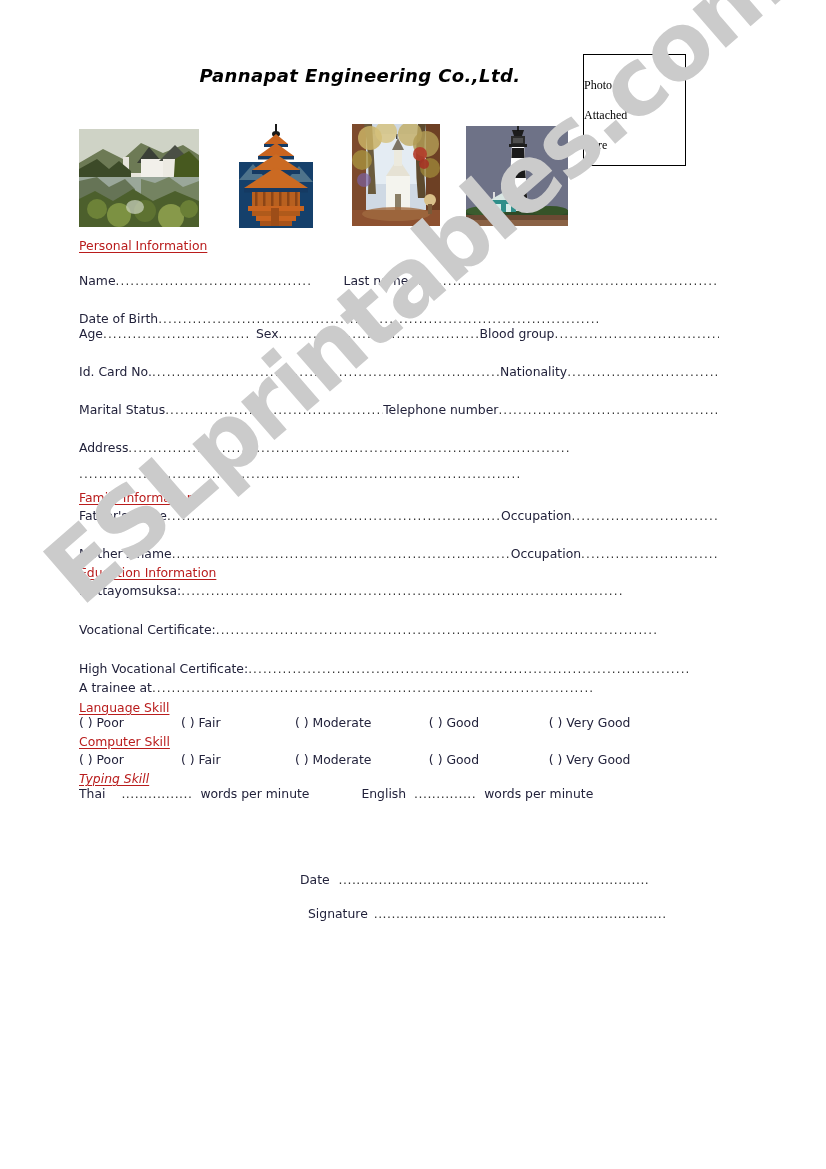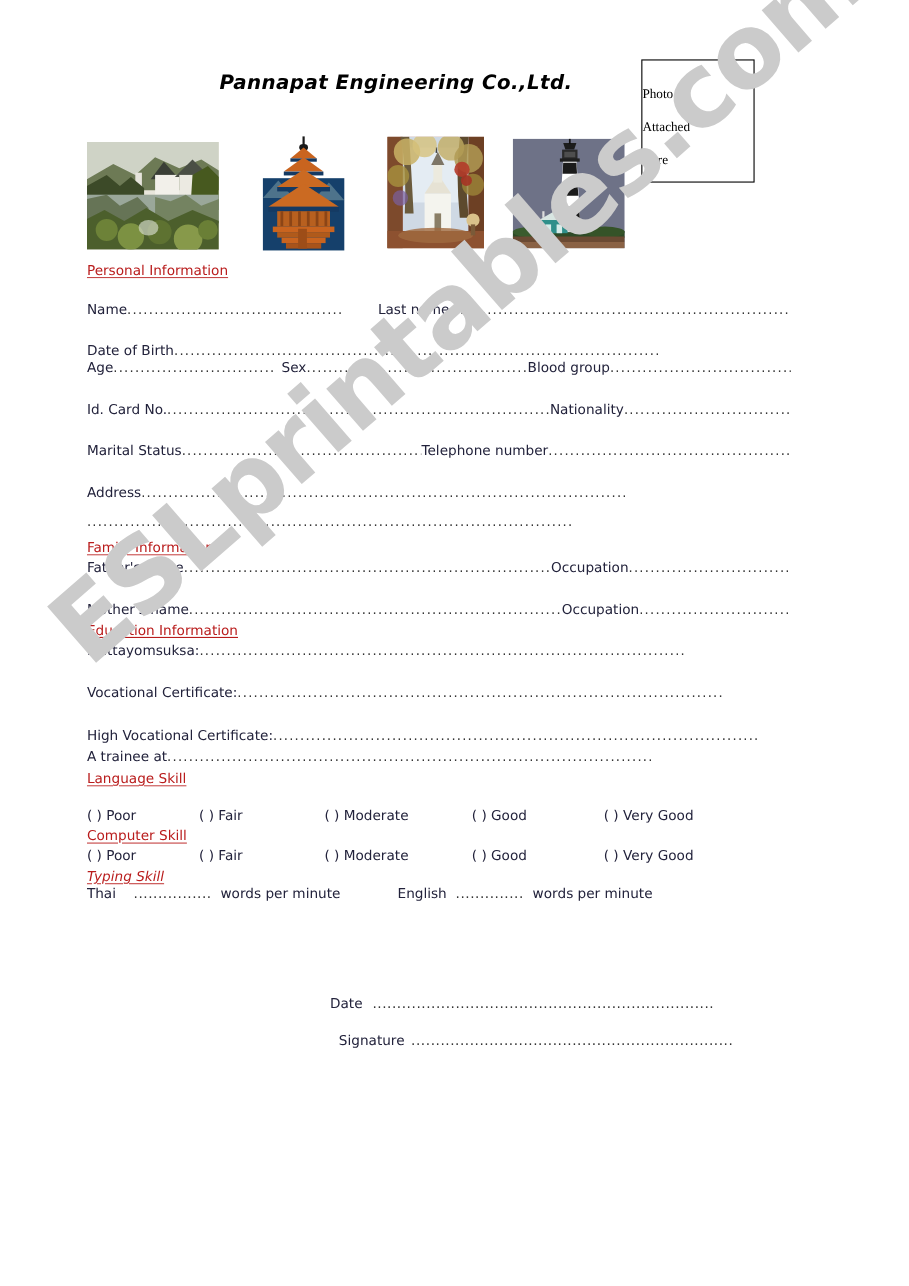--- a/index.html
+++ b/index.html
@@ -124,21 +124,20 @@
   .opt { display: inline-block; }
   .skillrow { white-space: nowrap; }
   .bottom {
     position: absolute;
     left: 300px;
     font-family: "DejaVu Sans", sans-serif;
     font-size: 12.4px;
     color: #22223b;
     white-space: nowrap;
     overflow: hidden;
-    margin-top: 32px;
   }
 </style>
 </head>
 <body>
 
 <div id="watermark">
   <div class="wm-text">ESLprintables.com</div>
 </div>
 
 <div id="page">
@@ -361,21 +360,21 @@
       <span class="lbl">High Vocational Certificate:</span>
       <span class="fill">..........................................................................................</span>
     </div>
 
 
     <div class="row flex" style="margin-bottom:5px;">
       <span class="lbl">A trainee at</span>
       <span class="fill">..........................................................................................</span>
     </div>
 
-    <div class="row" style="margin-bottom:18px;">
+    <div class="row" style="margin-bottom:0;">
       <span class="sec">Language Skill</span>
     </div>
     <div class="row skillrow" style="margin-bottom:4px;">
       <span class="opt" style="width:98px;">( ) Poor</span>
       <span class="opt" style="width:110px;">( ) Fair</span>
       <span class="opt" style="width:130px;">( ) Moderate</span>
       <span class="opt" style="width:116px;">( ) Good</span>
       <span class="opt">( ) Very Good</span>
     </div>
 

